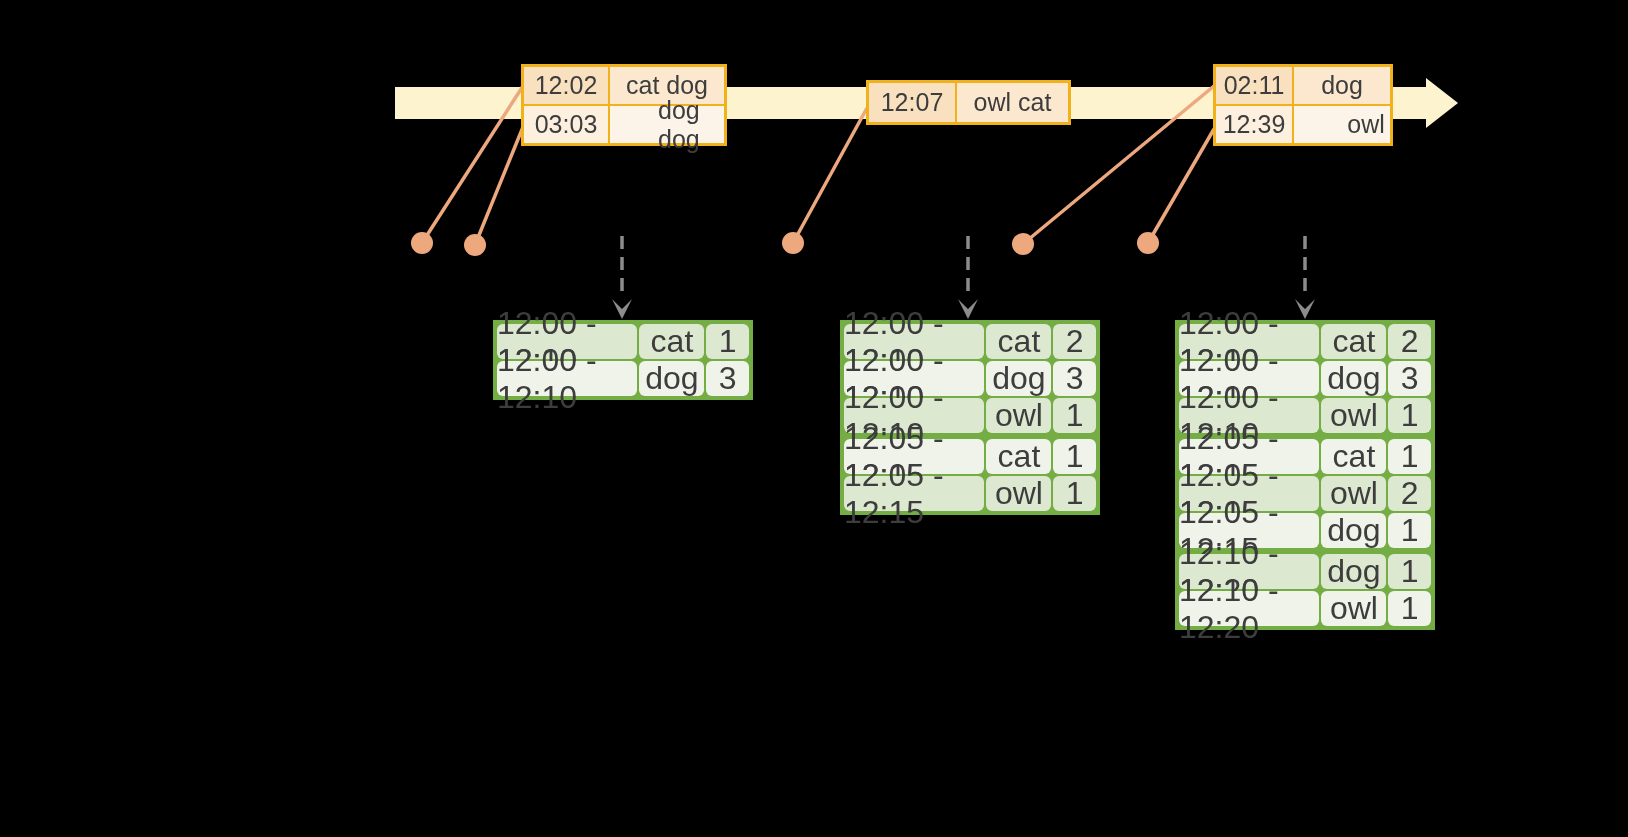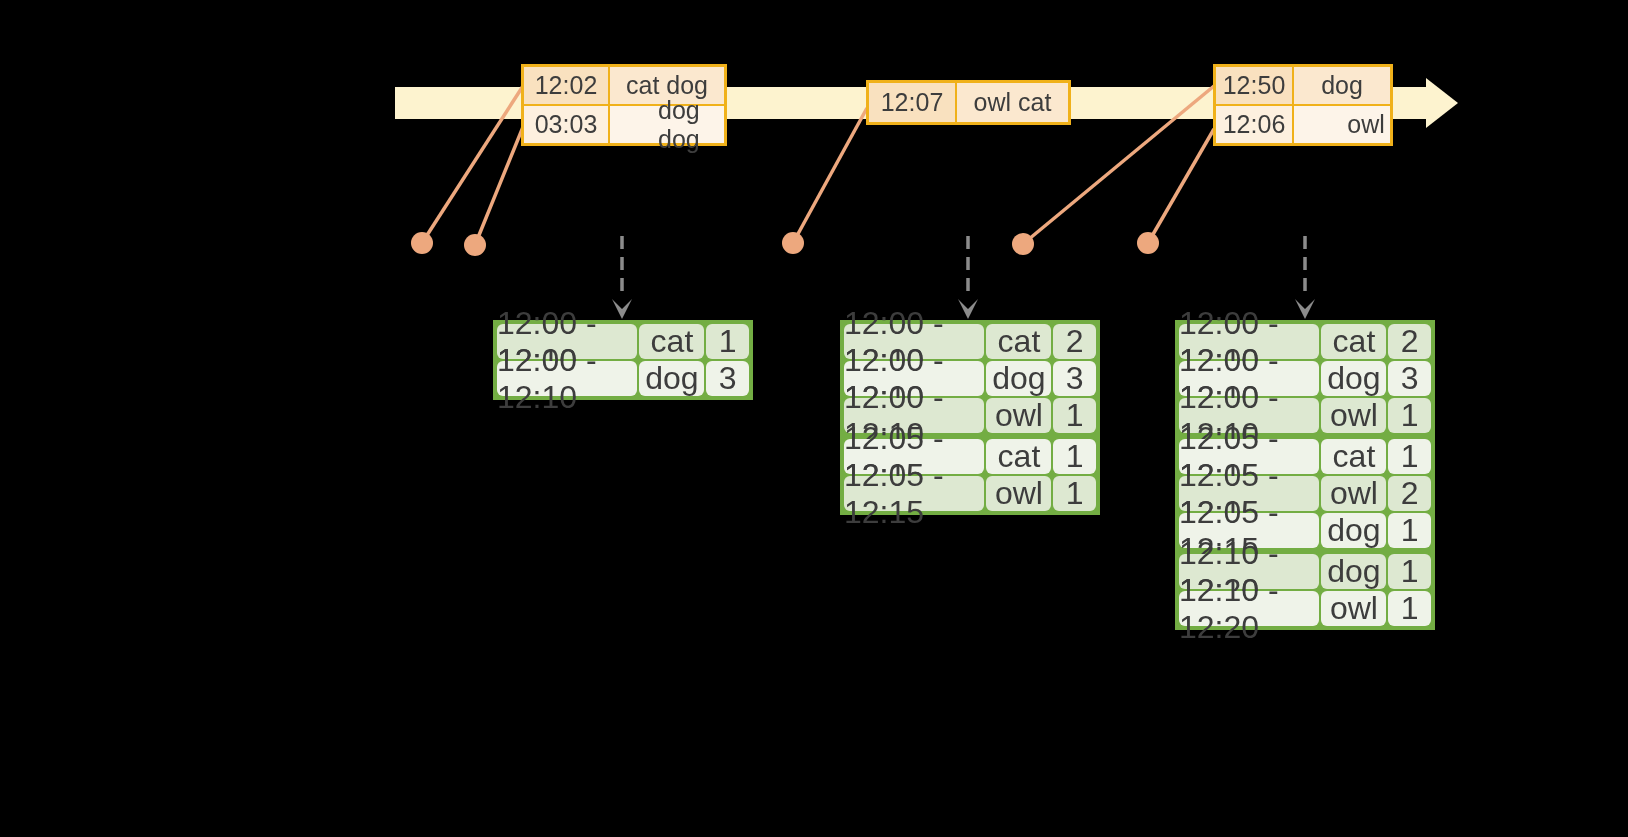--- a/index.html
+++ b/index.html
@@ -123,23 +123,23 @@
       <div class="cell in-r0 in-c0">12:02</div>
       <div class="cell in-r0 in-c1">cat dog</div>
       <div class="cell in-r1 in-c0">03:03</div>
       <div class="cell in-r1 in-c1">dog dog</div>
     </div>
   <div id="input-table-2" class="input-table">
       <div class="cell in-r0 in-c0">12:07</div>
       <div class="cell in-r0 in-c1">owl cat</div>
     </div>
   <div id="input-table-3" class="input-table">
-      <div class="cell in-r0 in-c0">12:50</div>
+      <div class="cell in-r0 in-c0">02:11</div>
       <div class="cell in-r0 in-c1">dog</div>
-      <div class="cell in-r1 in-c0">12:06</div>
+      <div class="cell in-r1 in-c0">12:39</div>
       <div class="cell in-r1 in-c1">owl</div>
     </div>
 
   <div id="result-table-1" class="result-table">
       <div class="result-row res-dark">
         <div class="cell res-c0">12:00 - 12:10</div>
         <div class="cell res-c1">cat</div>
         <div class="cell res-c2">1</div>
       </div>
       <div class="result-row res-light">

